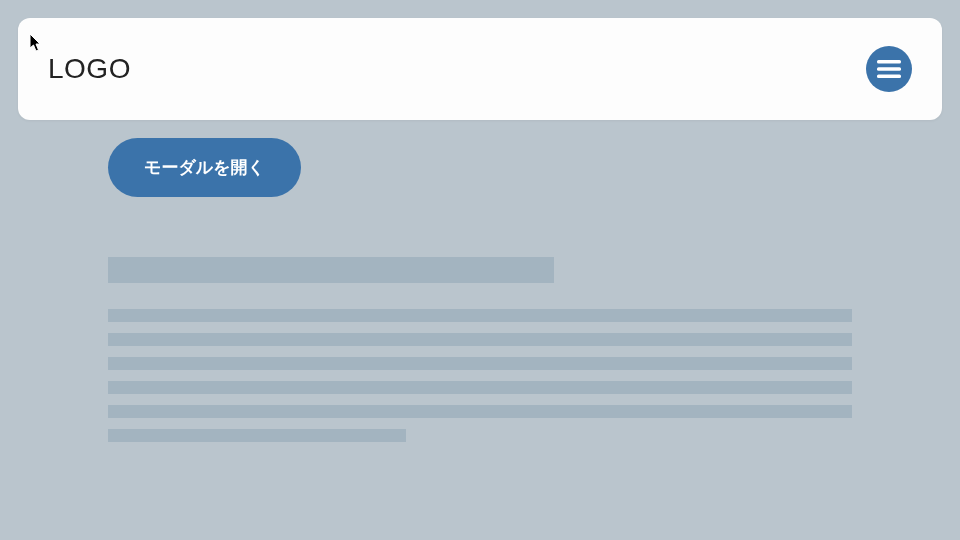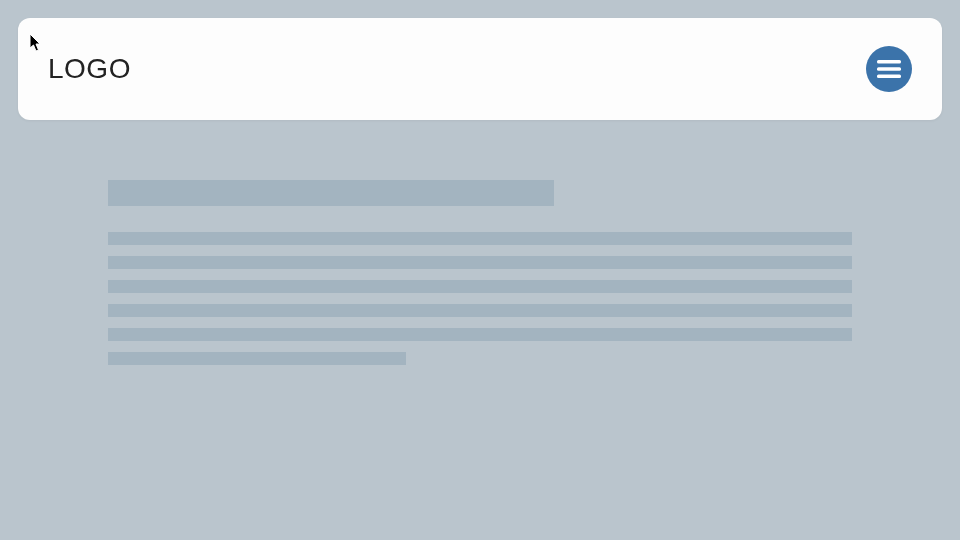--- a/index.html
+++ b/index.html
@@ -94,20 +94,21 @@
   <button class="menu-btn">
     <svg width="24" height="20" viewBox="0 0 24 20">
       <rect x="0" y="1" width="24" height="3.5" rx="1.5" fill="#fff"></rect>
       <rect x="0" y="8.25" width="24" height="3.5" rx="1.5" fill="#fff"></rect>
       <rect x="0" y="15.5" width="24" height="3.5" rx="1.5" fill="#fff"></rect>
     </svg>
   </button>
 </header>
 
 <main class="content">
+  <button class="open-modal-btn">モーダルを開く</button>
 
   <div class="skeleton">
     <div class="sk-title"></div>
     <div class="sk-line"></div>
     <div class="sk-line"></div>
     <div class="sk-line"></div>
     <div class="sk-line"></div>
     <div class="sk-line"></div>
     <div class="sk-line short"></div>
   </div>

